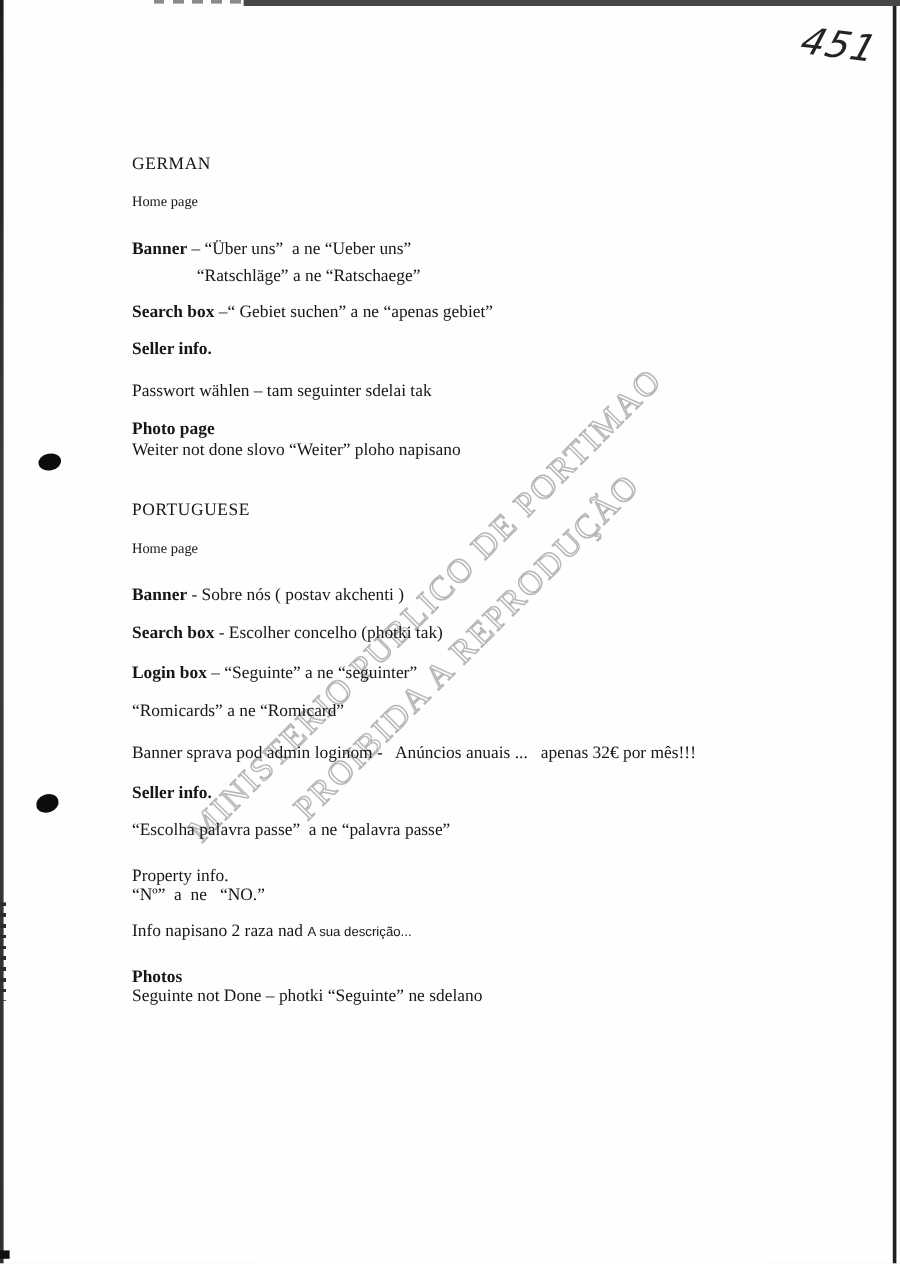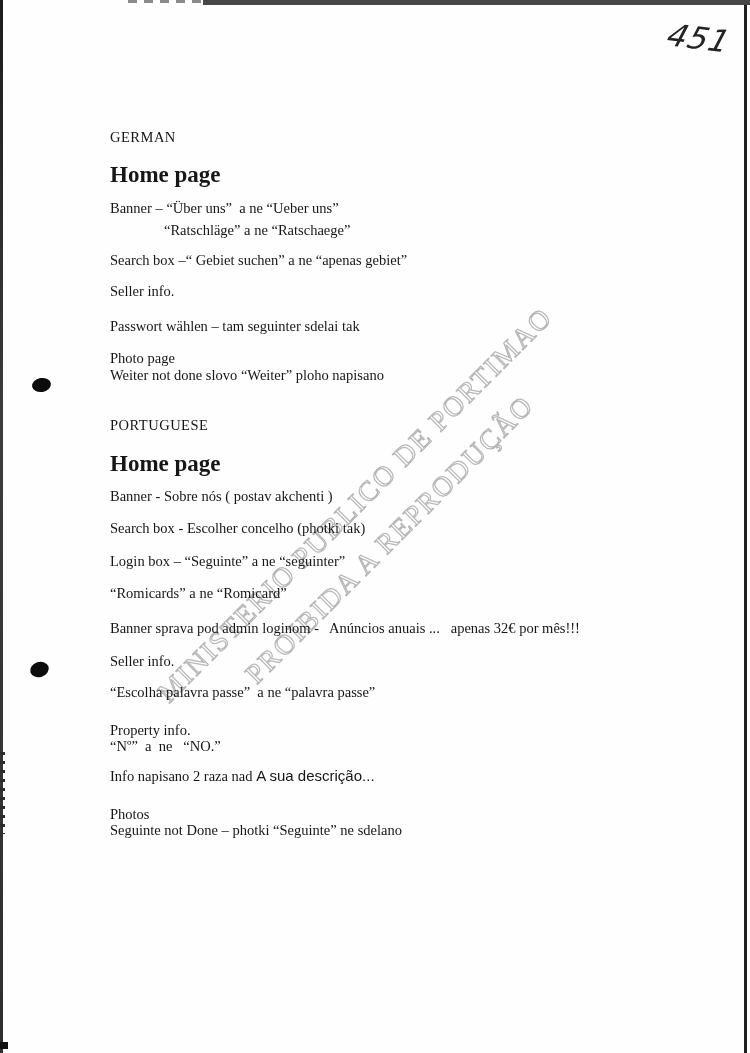--- a/index.html
+++ b/index.html
@@ -38,23 +38,23 @@
     font-family:"Liberation Serif", serif;
     font-size:28px; letter-spacing:2px; line-height:49px;
     color:#c7c7c7; pointer-events:none;
   }
   @supports (-webkit-text-stroke: 1px #000) {
     .watermark { color:transparent; -webkit-text-stroke:1.2px #b7b7b7; }
   }
   
   .line { position:absolute; left:110px; font-size:14.5px; line-height:1.25;
           white-space:pre-wrap; }
-  .b { font-weight:normal; }
-  .title { font-weight:bold; font-size:23px; }
-  .small { font-family:"Liberation Sans", sans-serif; font-size:15px; }
+  .b { font-weight:bold; }
+  .title { font-weight:normal; font-size:12px; }
+  .small { font-family:"Liberation Sans", sans-serif; font-size:11px; }
   #l-german        { top:128px; letter-spacing:0.5px; }
   #l-home1         { top:161px; }
   #l-banner-de     { top:199px; }
   #l-banner-de2    { top:221px; left:164px; }
   #l-search-de     { top:251px; }
   #l-seller1       { top:282px; }
   #l-passwort      { top:317px; }
   #l-photo-title   { top:349px; }
   #l-photo-line    { top:366px; }
   #l-portuguese    { top:416px; letter-spacing:0.5px; }

